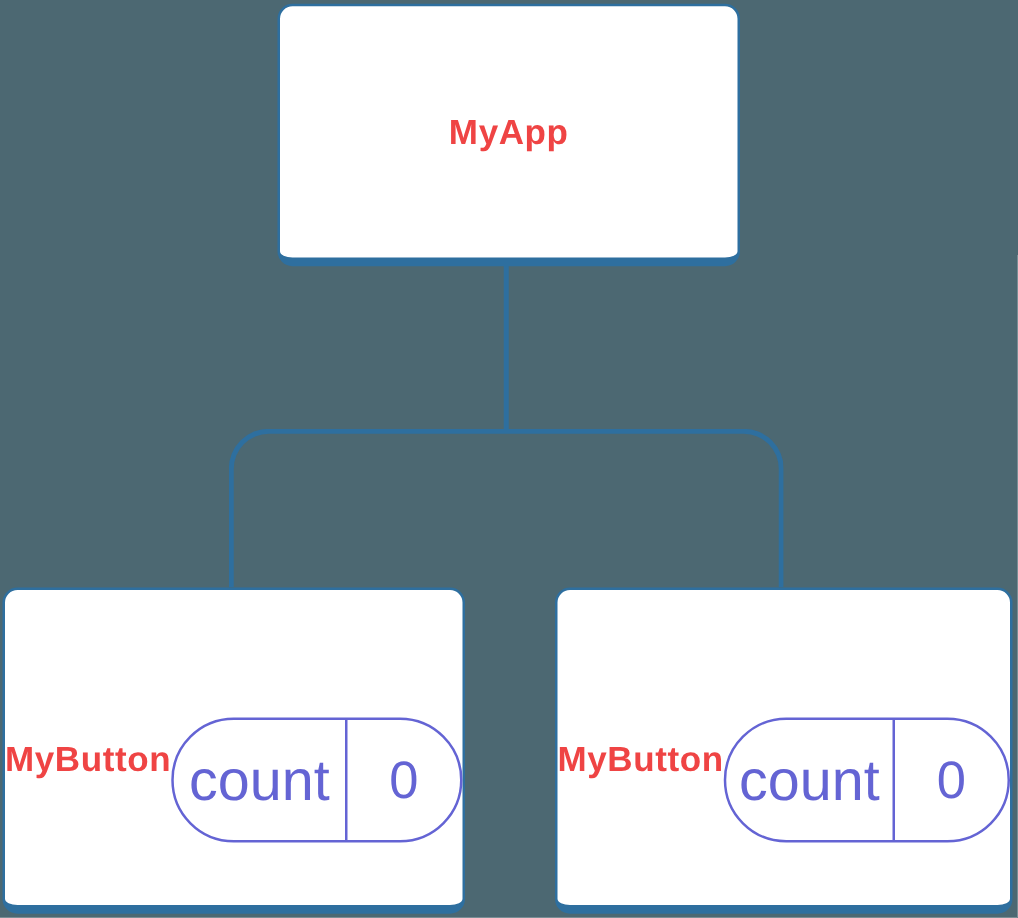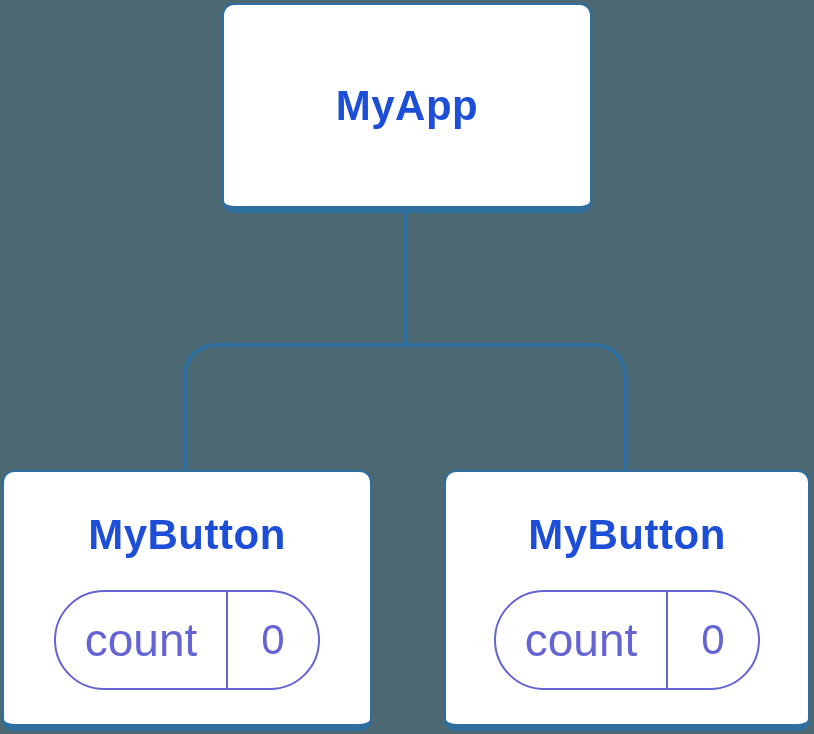--- a/index.html
+++ b/index.html
@@ -32,30 +32,30 @@
     width: 370px;
     height: 210px;
     display: flex;
     align-items: center;
     justify-content: center;
   }
   .node-child {
     top: 470px;
     height: 261px;
     display: flex;
-    flex-direction: column;
+    flex-direction: row;
     align-items: center;
-    padding-top: 40px;
+    padding-top: 19px;
   }
   .node-child-left  { left: 2px;   width: 370px; }
   .node-child-right { left: 444px; width: 366px; }
 
   .node-label {
-    color: #1d4ed8;
-    font-size: 42px;
+    color: #ef4444;
+    font-size: 28px;
     line-height: 46px;
     font-weight: bold;
     letter-spacing: 0.5px;
   }
 
   
   .connector-stem {
     position: absolute;
     left: 403px;
     top: 211px;

